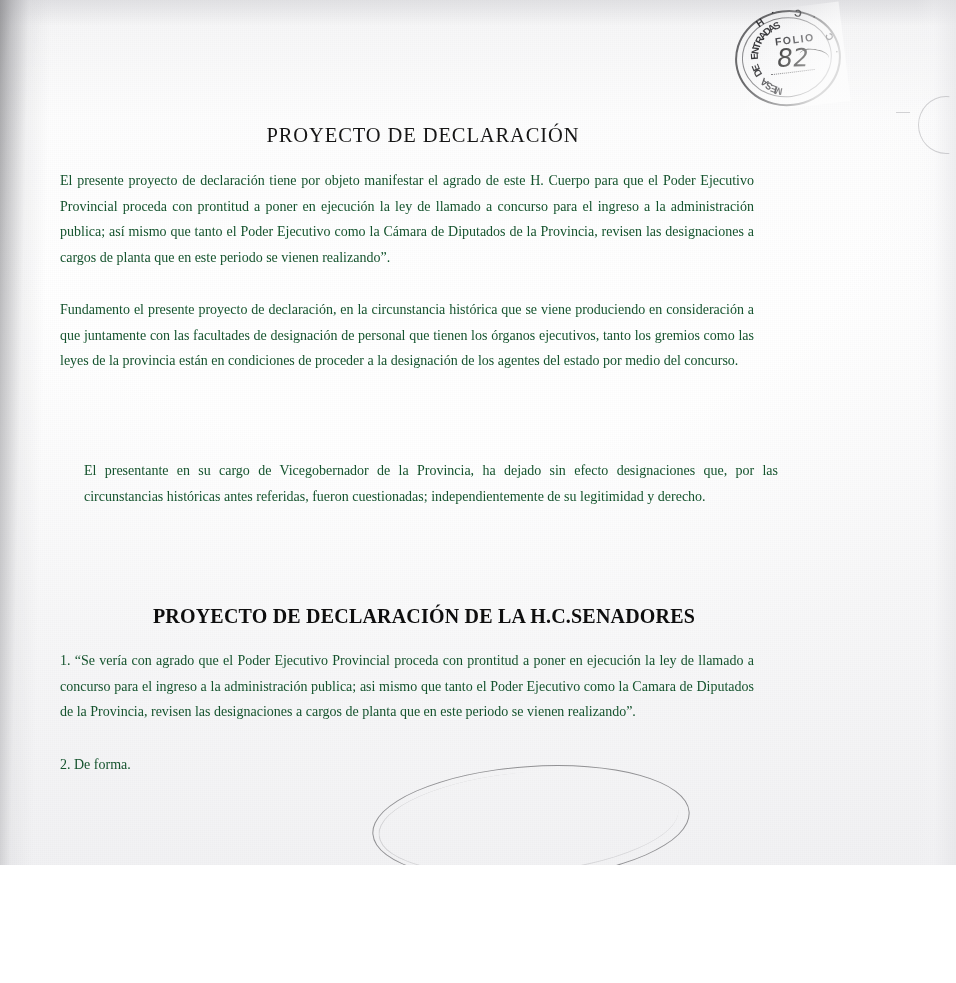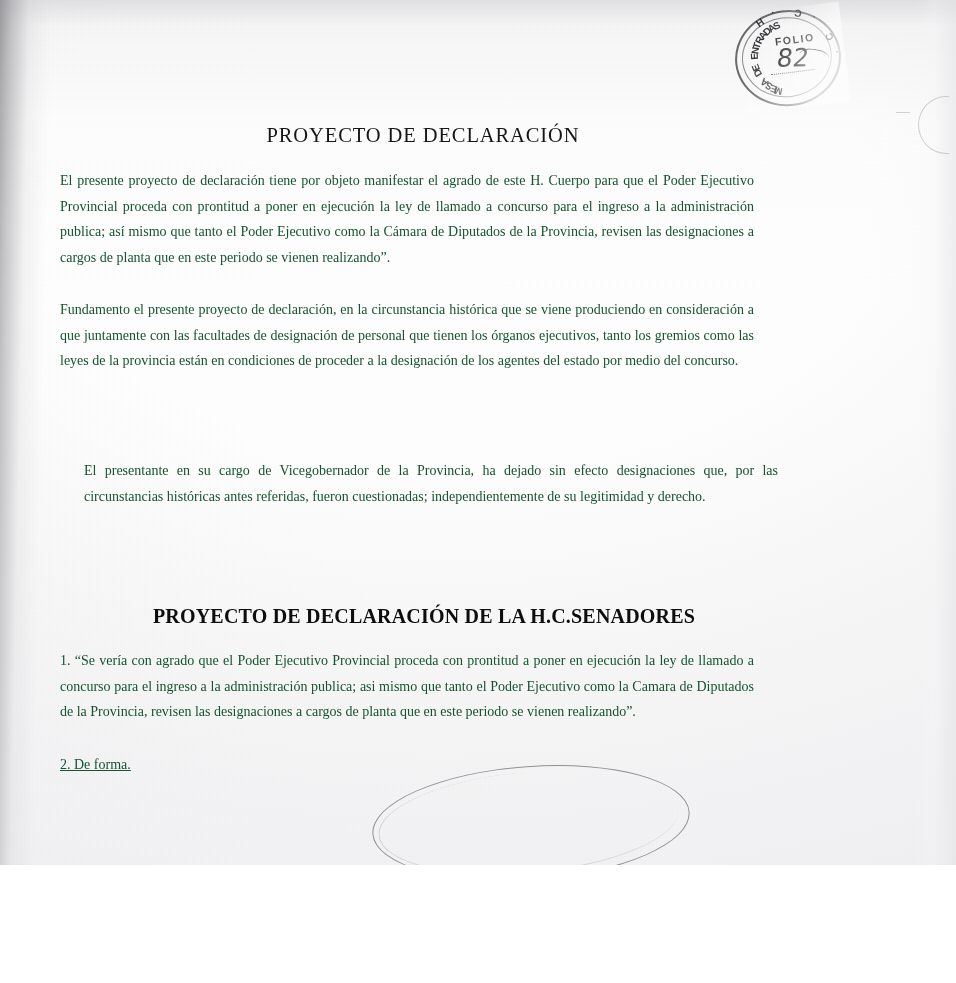--- a/index.html
+++ b/index.html
@@ -108,21 +108,21 @@
     text-align: justify;
     font-size: 14px;
     line-height: 25.6px;
     color: #14532d;
   }
   .p1 { top: 168px; }
   .p2 { top: 297px; }
   .p3 { top: 458px; margin-left: 24px; }
   .p4 { top: 521px; }
   .i1 { top: 648px; }
-  .i2 { top: 752px; text-align: left; text-decoration: underline; }
+  .i2 { top: 752px; text-align: left; }
 
   .subheading {
     position: absolute;
     left: 0; top: 605px;
     width: 824px;
     text-align: center;
     font-weight: bold;
     font-size: 20px;
     letter-spacing: 0.2px;
     color: #0e0e0e;

